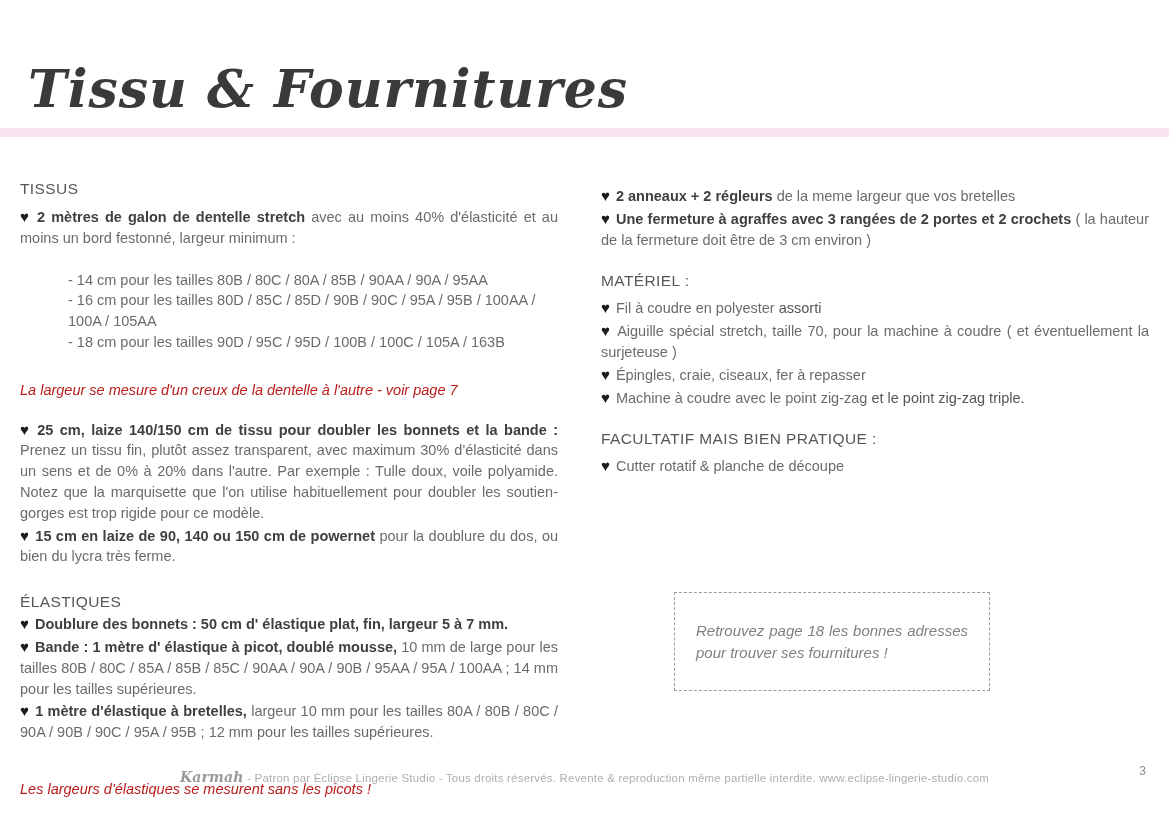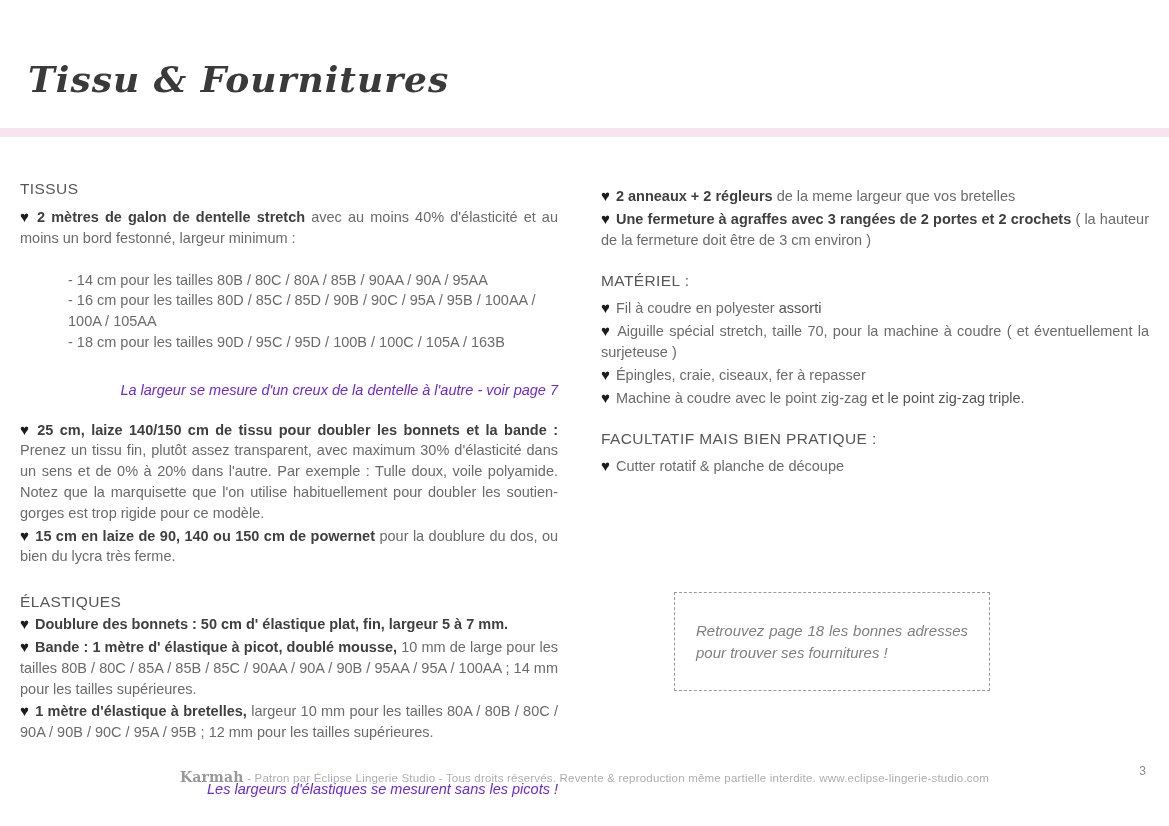--- a/index.html
+++ b/index.html
@@ -13,21 +13,21 @@
   }
 
   
   .page-title {
     position: absolute;
     left: 28px;
     top: 58px;
     font-family: "DejaVu Serif", serif;
     font-style: italic;
     font-weight: 700;
-    font-size: 36px;
+    font-size: 52px;
     letter-spacing: 1px;
     color: #3a3a3a;
     white-space: nowrap;
   }
   .accent-band {
     position: absolute;
     left: 0;
     top: 128px;
     width: 1169px;
     height: 9px;
@@ -60,22 +60,22 @@
   .heart {
     color: #1c1c1c;
     margin-right: 6px;
     font-size: 15px;
     font-style: normal;
   }
   .sizes { margin: 21px 0 0 48px; }
   .size-line { white-space: pre-wrap; }
   .note {
     font-style: italic;
-    text-align: right;
-    color: #6d28d9;
+    text-align: left;
+    color: #b91c1c;
     margin-top: 27px;
   }
   .para.lining { margin-top: 19px; }
   .sec-elastiques { margin-top: 25px; }
   .bullet { text-align: justify; margin-top: 2px; }
   .bullet.first { margin-top: 7px; }
   .note-elastics { margin-top: 36px; }
 
   .sec-materiel, .sec-facultatif { margin-top: 21px; }
   .dark-part { color: #555555; }
@@ -104,20 +104,21 @@
     left: 0;
     top: 769px;
     width: 1169px;
     text-align: center;
     font-size: 11.5px;
     color: #aeaeae;
     letter-spacing: 0.2px;
   }
   .footer-brand {
     font-family: "DejaVu Serif", serif;
+    font-style: italic;
     font-weight: 700;
     font-size: 14px;
     color: #999999;
   }
   .page-number {
     position: absolute;
     left: 1126px;
     top: 764px;
     width: 20px;
     text-align: right;

